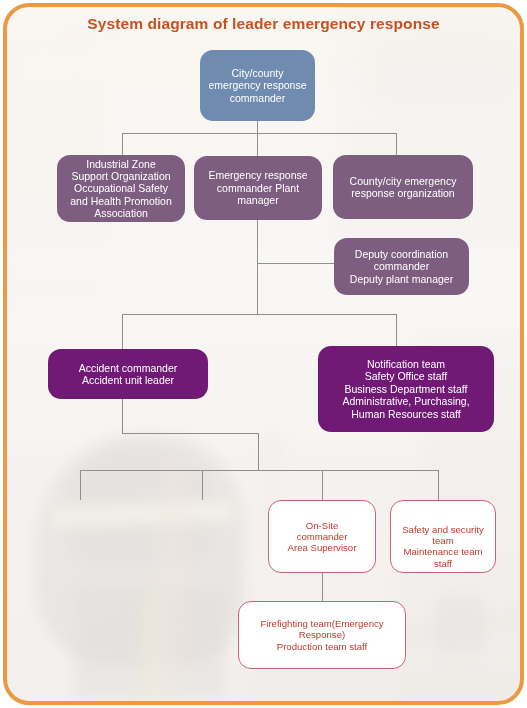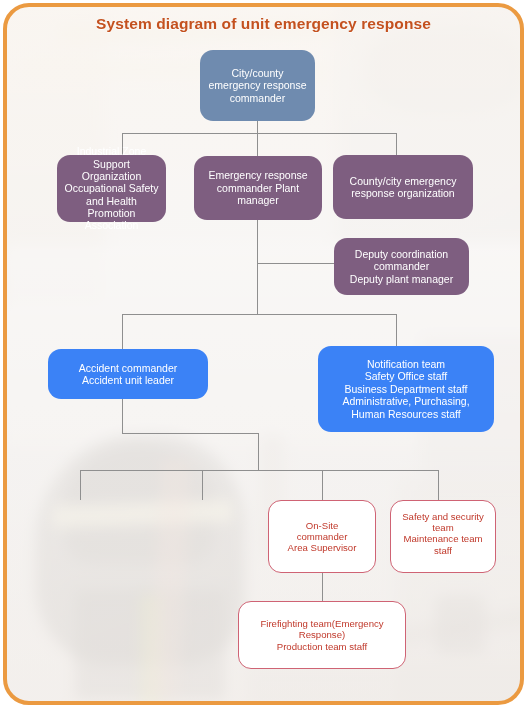--- a/index.html
+++ b/index.html
@@ -86,26 +86,26 @@
 
   
   .node{
     position:absolute;
     box-sizing:border-box;
     display:flex;align-items:center;justify-content:center;
     text-align:center;
     border-radius:13px;
     z-index:15;
     line-height:1.18;
-    padding:16px 5px;
+    padding:3px 5px;
   }
   .node span{display:block;width:100%;}
   .blue{background:#6f8baf;color:#ffffff;font-size:10.5px;}
   .purple{background:#7e5e80;color:#ffffff;font-size:10.5px;}
-  .crimson{background:#3b82f6;color:#ffffff;font-size:10.5px;}
+  .crimson{background:#701a75;color:#ffffff;font-size:10.5px;}
   .white{
     background:#ffffff;color:#c0392b;
     border:1.3px solid #cf6374;
     font-size:9.6px;
   }
 </style>
 </head>
 <body>
 
 <div id="frame">
@@ -129,21 +129,21 @@
       <div class="sh s13"></div>
       <div class="sh s14"></div>
     <div class="sh s15"></div>
       <div class="sh s16"></div>
     <div class="wash"></div>
     <div class="wash2"></div>
   </div>
 
   <div id="content">
 
-    <div id="title">System diagram of unit emergency response</div>
+    <div id="title">System diagram of leader emergency response</div>
 
     <div class="ln lnv" style="left:257px;top:121px;height:13px;"></div>
     <div class="ln lnh" style="left:122px;top:133px;width:275px;"></div>
     <div class="ln lnv" style="left:122px;top:133px;height:22px;"></div>
     <div class="ln lnv" style="left:257px;top:133px;height:23px;"></div>
     <div class="ln lnv" style="left:396px;top:133px;height:22px;"></div>
 
     <div class="ln lnv" style="left:257px;top:220px;height:95px;"></div>
 
     <div class="ln lnh" style="left:257px;top:263px;width:78px;"></div>
@@ -160,21 +160,21 @@
     <div class="ln lnv" style="left:202px;top:470px;height:30px;"></div>
     <div class="ln lnv" style="left:322px;top:470px;height:30px;"></div>
     <div class="ln lnv" style="left:438px;top:470px;height:30px;"></div>
 
     <div class="ln lnv" style="left:322px;top:573px;height:28px;"></div>
 
     <div class="node blue" style="left:200px;top:50px;width:115px;height:71px;">
       <span>City/county<br>emergency response<br>commander</span>
     </div>
 
-    <div class="node purple" style="left:57px;top:155px;width:109px;height:67px;">
+    <div class="node purple" style="left:57px;top:155px;width:128px;height:67px;">
       <span>Industrial Zone<br>Support Organization<br>Occupational Safety<br>and Health Promotion<br>Association</span>
     </div>
 
     <div class="node purple" style="left:194px;top:156px;width:128px;height:64px;">
       <span>Emergency response<br>commander Plant<br>manager</span>
     </div>
 
     <div class="node purple" style="left:333px;top:155px;width:140px;height:64px;">
       <span>County/city emergency<br>response organization</span>
     </div>

